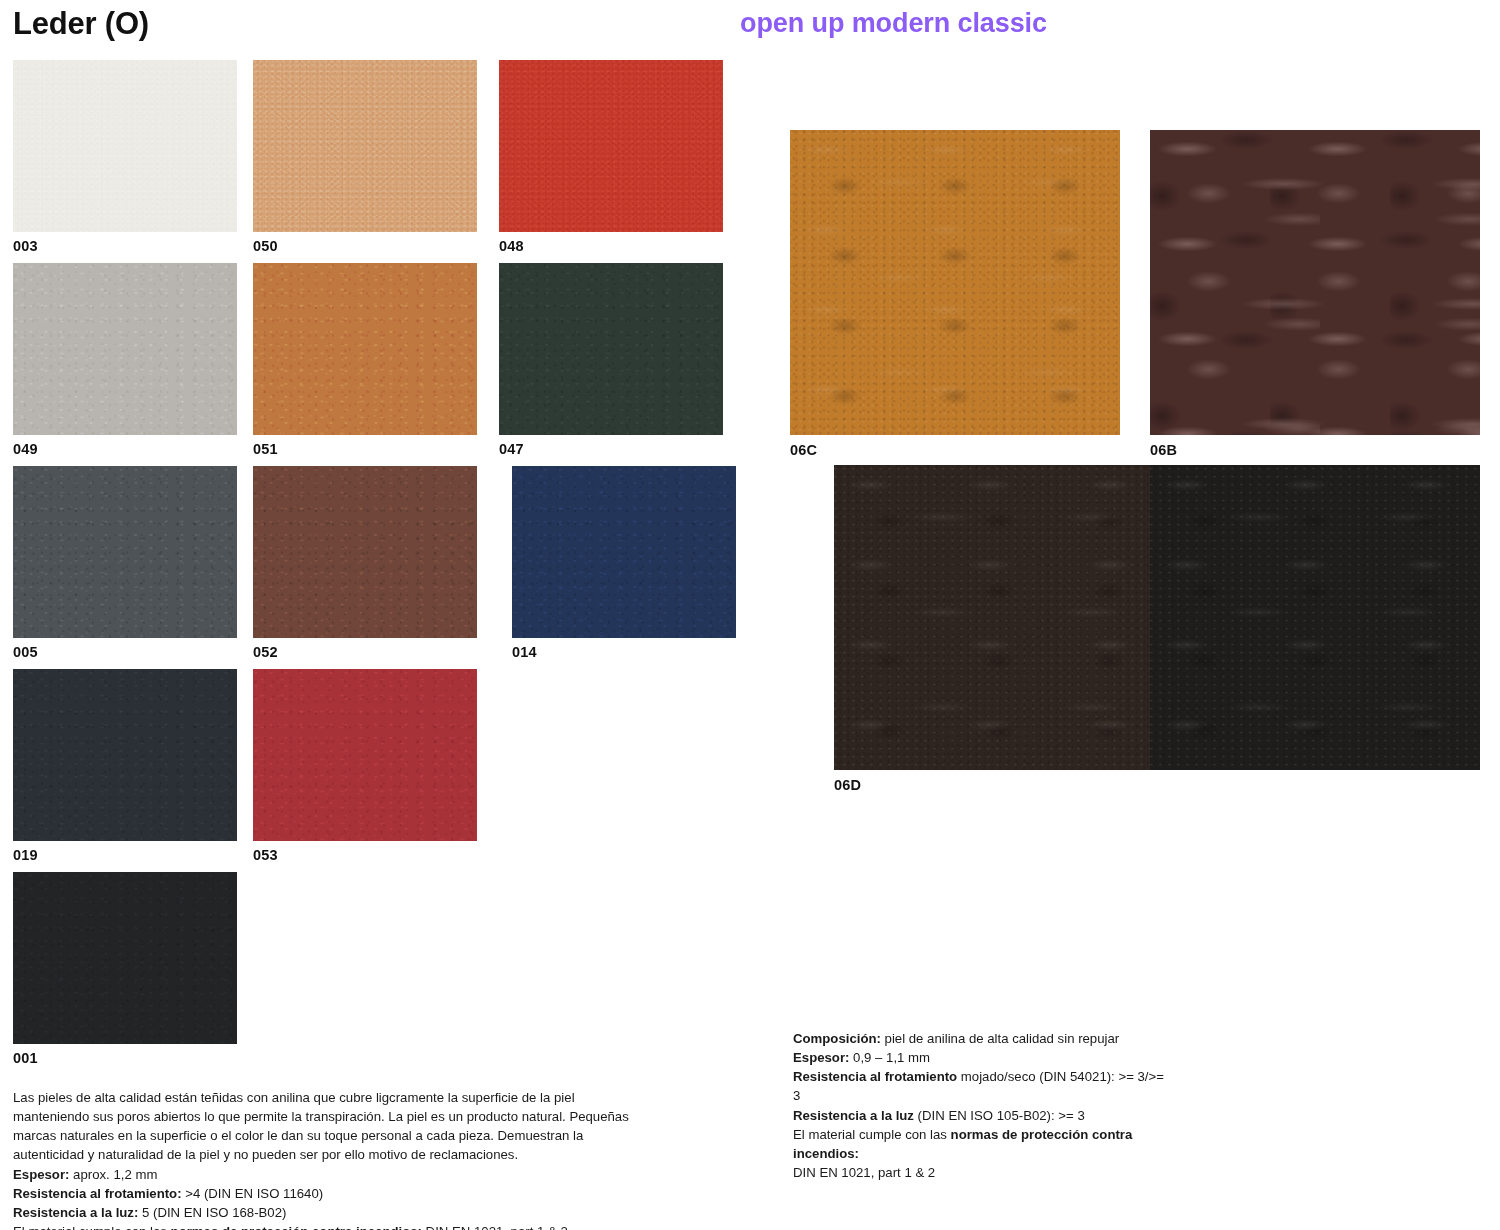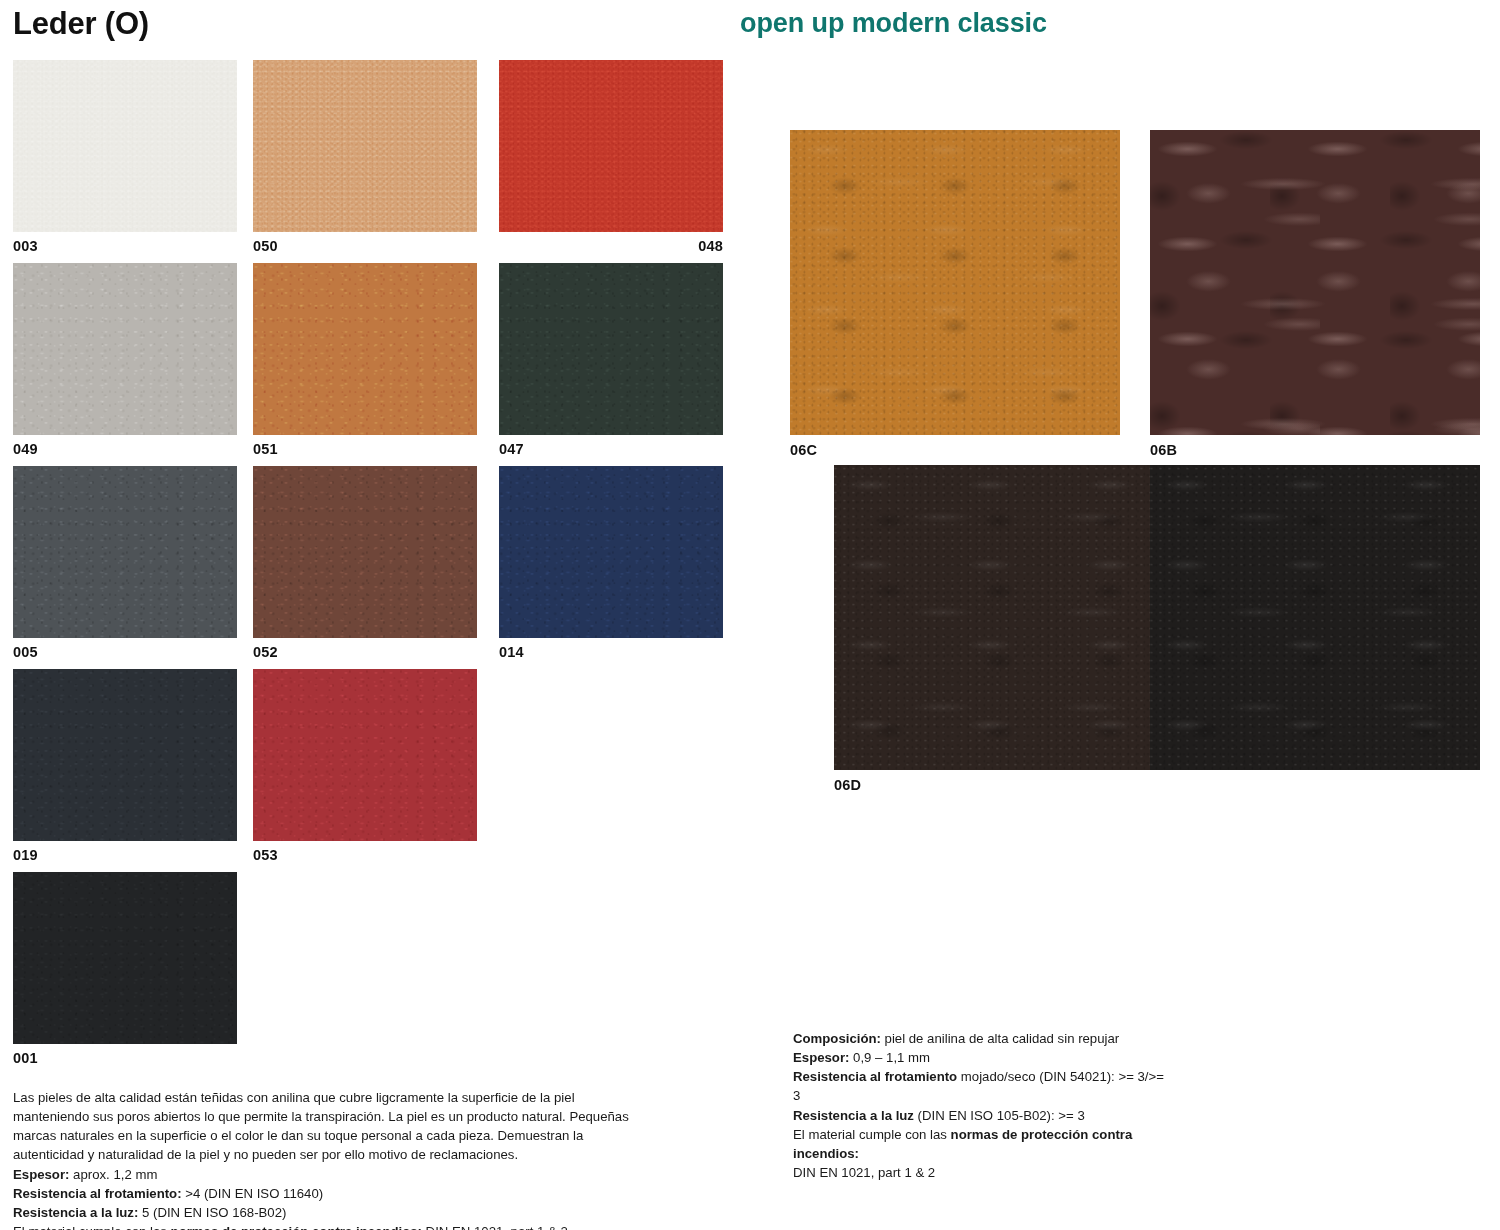--- a/index.html
+++ b/index.html
@@ -29,21 +29,21 @@
     color: #111111;
   }
   .heading-right {
     position: absolute;
     left: 740px;
     top: 10px;
     font-size: 27px;
     font-weight: bold;
     letter-spacing: -0.1px;
     line-height: 1;
-    color: #0f766e;
+    color: #8b5cf6;
   }
 
   
   .panel-left {
     position: absolute;
     left: 0;
     top: 60px;
     width: 740px;
   }
   .panel-right {
@@ -179,21 +179,21 @@
           <div class="grain fine"></div>
         </div>
         <div class="swatch-label">003</div>
       </div>
       <div class="cell" style="left: 253px; top: 0px;">
         <div class="swatch" style="width: 224px; height: 172px; background: rgb(214, 163, 119);">
           <div class="grain fine"></div>
         </div>
         <div class="swatch-label">050</div>
       </div>
-      <div class="cell" style="left: 499px; top: 0px; text-align: right;">
+      <div class="cell" style="left: 499px; top: 0px;">
         <div class="swatch" style="width: 224px; height: 172px; background: rgb(196, 57, 43);">
           <div class="grain fine"></div>
         </div>
         <div class="swatch-label">048</div>
       </div>
       <div class="cell" style="left: 13px; top: 203px;">
         <div class="swatch" style="width: 224px; height: 172px; background: rgb(184, 181, 176);">
           <div class="grain coarse"></div>
         </div>
         <div class="swatch-label">049</div>
@@ -215,21 +215,21 @@
           <div class="grain coarse"></div>
         </div>
         <div class="swatch-label">005</div>
       </div>
       <div class="cell" style="left: 253px; top: 406px;">
         <div class="swatch" style="width: 224px; height: 172px; background: rgb(111, 70, 57);">
           <div class="grain coarse"></div>
         </div>
         <div class="swatch-label">052</div>
       </div>
-      <div class="cell" style="left: 499px; top: 406px;">
+      <div class="cell" style="left: 512px; top: 406px;">
         <div class="swatch" style="width: 224px; height: 172px; background: rgb(36, 53, 90);">
           <div class="grain coarse"></div>
         </div>
         <div class="swatch-label">014</div>
       </div>
       <div class="cell" style="left: 13px; top: 609px;">
         <div class="swatch" style="width: 224px; height: 172px; background: rgb(43, 48, 54);">
           <div class="grain coarse"></div>
         </div>
         <div class="swatch-label">019</div>

